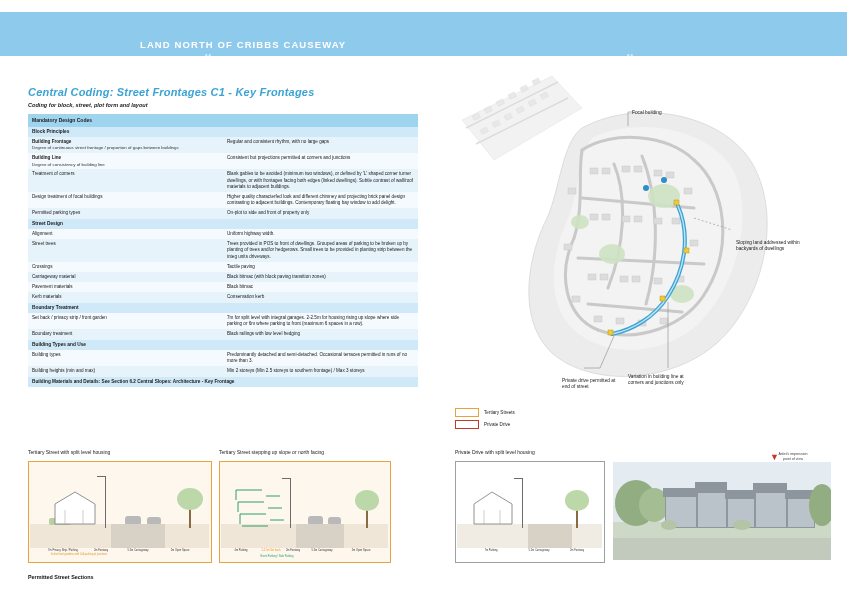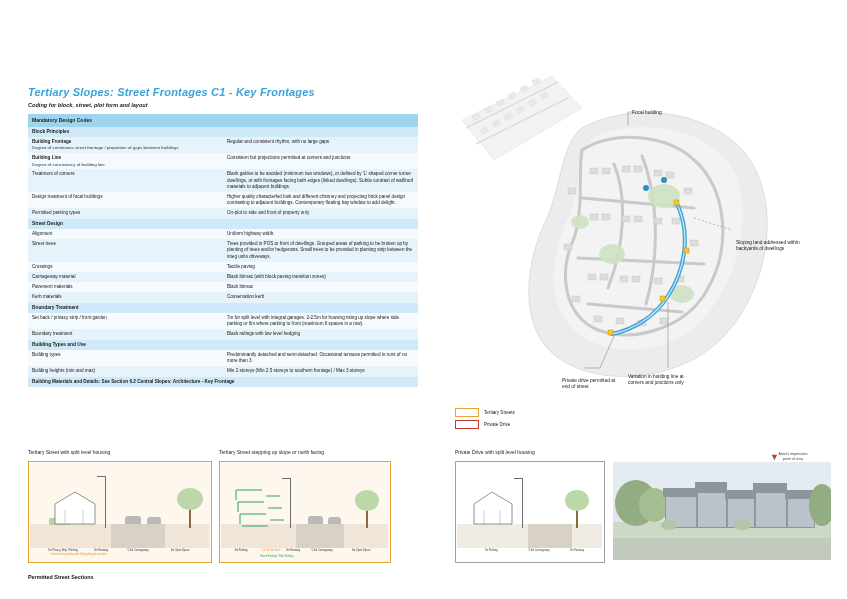--- a/index.html
+++ b/index.html
@@ -63,22 +63,27 @@
   .veg{position:absolute;border-radius:50%;background:#9fb98d;}
   .artist{position:absolute;left:760px;top:452px;font-size:3.6px;color:#444;text-align:center;line-height:1.3;}
   .vmark{position:absolute;left:770px;top:452px;color:#c0392b;font-size:9px;}
   .sk-label{position:absolute;right:4px;bottom:3px;font-size:3px;color:#555;}
 </style>
 </head>
 <body>
 
 <div class="page">
 
-
-  <div class="sec-title">Tertiary Slopes: Street Frontages C1 - Key Frontages</div>
+  <div class="header">
+    <div class="header-title">LAND NORTH OF CRIBBS CAUSEWAY</div>
+    <div class="header-sub">66</div>
+    <div class="header-pageno">66</div>
+  </div>
+
+  <div class="sec-title">Central Coding: Street Frontages C1 - Key Frontages</div>
   <div class="sec-sub">Coding for block, street, plot form and layout</div>
 
   <table class="codes">
     <tbody>
         <tr class="hdr">
       <td colspan="2">Mandatory Design Codes</td>
     </tr>
 
     <tr class="sub">
       <td colspan="2">Block Principles</td>

